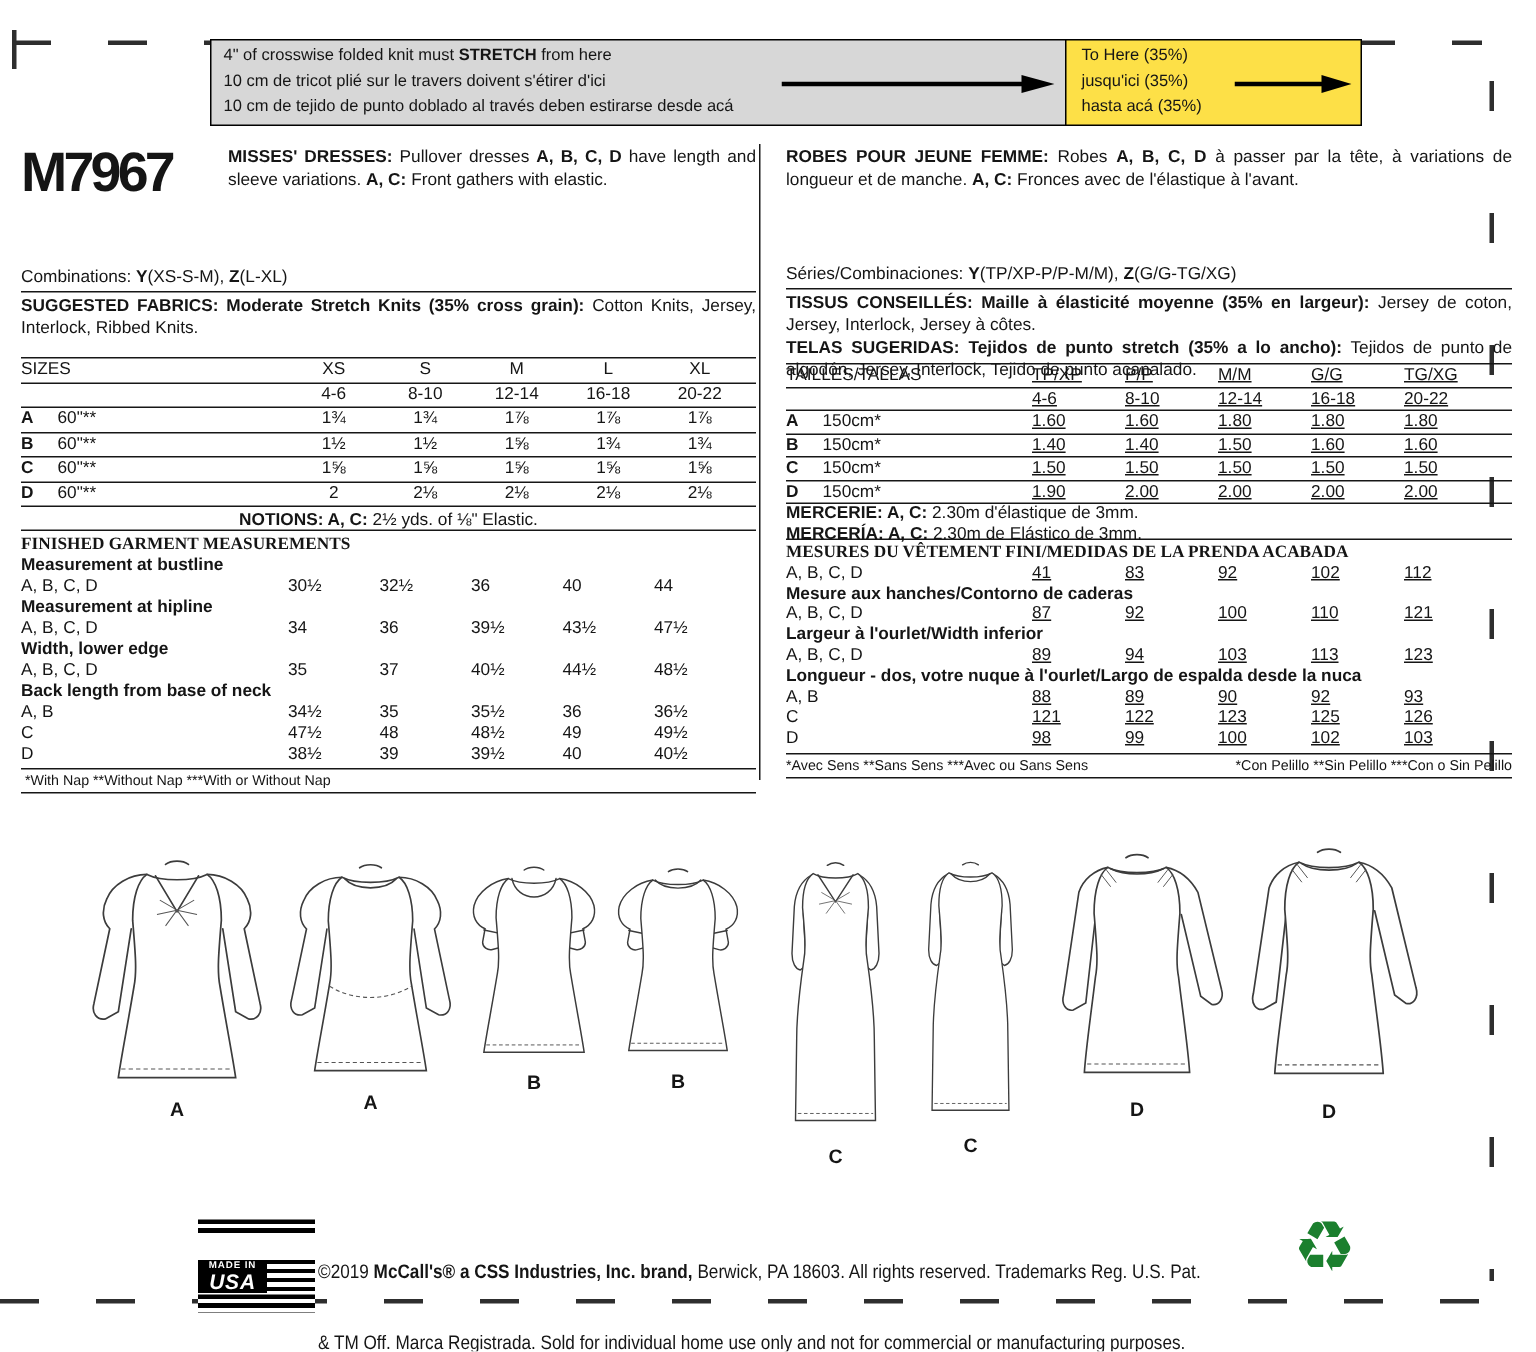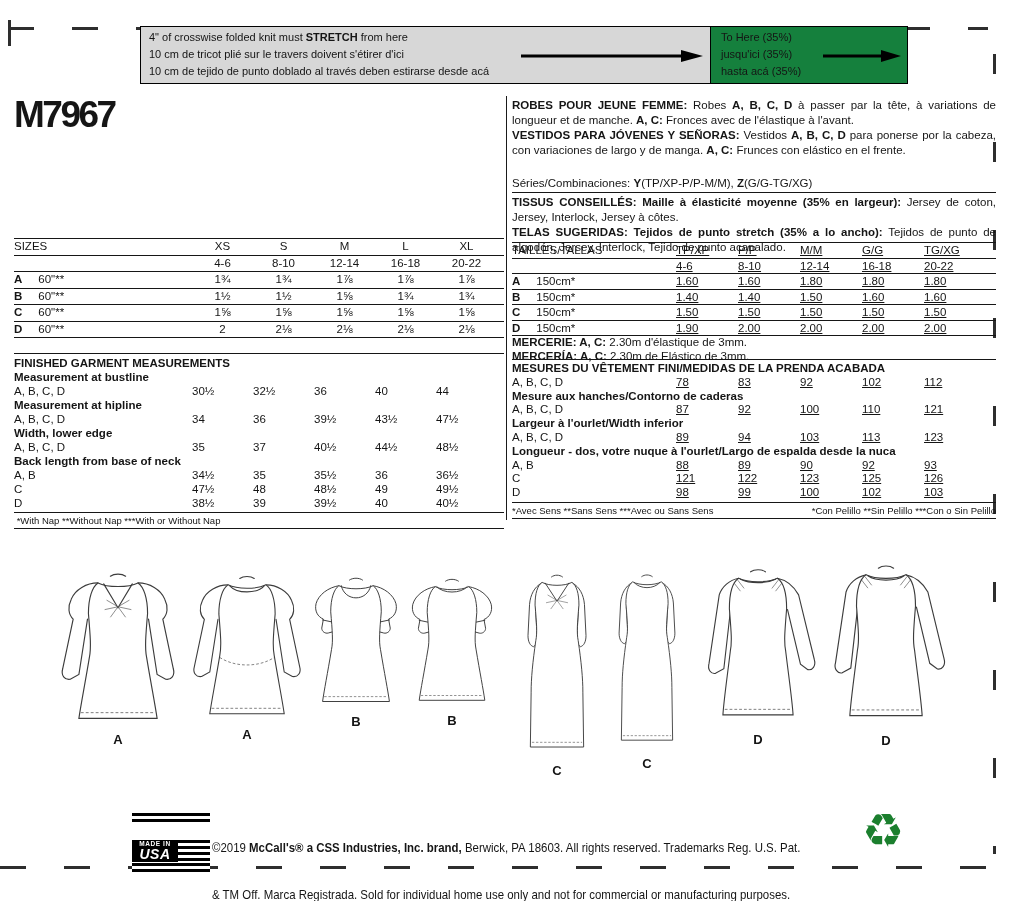--- a/index.html
+++ b/index.html
@@ -9,34 +9,34 @@
   
   .cut-h{position:absolute;height:2.5px;background:repeating-linear-gradient(90deg,#2e2e2e 0 26px,transparent 26px 64px);}
   .cut-top{left:8px;top:27px;width:980px;z-index:0;}
   .cut-bottom{left:0px;top:866px;width:1014px;}
   .cut-right{position:absolute;width:2.5px;left:993px;top:54px;height:800px;
              background:repeating-linear-gradient(180deg,#2e2e2e 0 20px,transparent 20px 88px);}
   .cut-left-tick{position:absolute;width:2.5px;height:26px;left:8px;top:20px;background:#2e2e2e;}
   
   .gauge{position:absolute;left:140px;top:26px;width:768px;height:58px;display:flex;z-index:2;}
   .gauge-left{flex:1;background:#d7d7d7;border:1.6px solid #000;padding:2px 8px 0 8px;position:relative;box-sizing:border-box;}
-  .gauge-right{width:198px;background:#15803d;border:1.6px solid #000;border-left-width:1.6px;margin-left:-1.6px;
+  .gauge-right{width:198px;background:#fde047;border:1.6px solid #000;border-left-width:1.6px;margin-left:-1.6px;
                padding:2px 8px 0 10px;position:relative;box-sizing:border-box;}
   .gl-line{font-size:11px;line-height:17px;white-space:nowrap;}
   .arrow{position:absolute;}
   .arrow-left{right:8px;top:23px;width:182px;height:12px;}
   .arrow-right{left:112px;top:23px;width:78px;height:12px;}
   
   .main-title{position:absolute;left:0;top:64px;width:1024px;text-align:center;
               font-size:17.5px;font-weight:bold;}
   
   .divider-v{position:absolute;left:506px;top:96px;width:1px;height:424px;background:#1a1a1a;}
   .block{position:absolute;font-size:11.5px;line-height:15px;}
   .lt{left:14px;width:490px;}
-  .rt{left:512px;width:484px;}
+  .rt{left:524px;width:484px;}
   .lt-head{top:98px;} .rt-head{top:98px;}
   .lt-mid{top:178px;}  .rt-mid{top:176px;}
   .lt-table{top:238px;text-align:center;} .rt-table{top:242px;}
   .lt-fgm{top:352px;}  .rt-fgm{top:358px;}
   .desc-row{display:flex;}
   .pattern-number{width:138px;font-size:37px;font-weight:bold;letter-spacing:-2.5px;line-height:34px;}
   .desc-text{flex:1;text-align:justify;}
   .just{text-align:justify;}
   .rule{border:none;border-top:1.2px solid #161616;margin:1px 0 2px 0;}
   .mt2{margin-top:2px;}
@@ -46,21 +46,21 @@
   .btop{border-top:1px solid #161616;}
   .tlabel{width:178px;display:inline-flex;align-items:baseline;}
   .rt .tlabel{width:164px;}
   .wd{margin-left:16px;}
   .cells{display:flex;flex:1;}
   .cells .cell{width:61px;}
   .rt .cells .cell{width:62px;text-decoration:underline;}
   .notions{line-height:16px;margin-top:1px;}
   .merc{line-height:13.5px;}
   
-  .fgm-title{font-weight:bold;line-height:14px;}
+  .fgm-title{font-weight:bold;line-height:14px;font-family:Liberation Serif, serif;}
   .lt-fgm .fgm-line{line-height:14px;}
   .rt-fgm .fgm-line{line-height:13.8px;}
   .ghead{font-weight:bold;}
   .nrow{display:flex;}
   .nrow .nlabel{width:178px;}
   .rt-fgm .nrow .nlabel{width:164px;}
   .footnote{font-size:9.5px;line-height:12px;white-space:pre-wrap;}
   .fn-row{display:flex;justify-content:space-between;font-size:9.5px;line-height:12px;text-align:right;}
   
   .fig{position:absolute;display:flex;flex-direction:column;align-items:center;}
@@ -114,23 +114,29 @@
     </div>
   </div>
 
   <div class="main-title">Very Easy/Très Facile/Muy Fácil</div>
 
   <div class="divider-v"></div>
 
   <div class="block lt lt-head">
     <div class="desc-row">
       <div class="pattern-number">M7967</div>
-    </div>
-  </div>
-
+      <div class="desc-text"><b>MISSES' DRESSES:</b><span> Pullover dresses </span><b>A, B, C, D</b><span> have length and sleeve variations. </span><b>A, C:</b><span> Front gathers with elastic.</span></div>
+    </div>
+  </div>
+
+  <div class="block lt lt-mid">
+    <div><span>Combinations: </span><b>Y</b><span>(XS-S-M), </span><b>Z</b><span>(L-XL)</span></div>
+    <hr class="rule">
+    <div class="just"><b>SUGGESTED FABRICS: Moderate Stretch Knits (35% cross grain):</b><span> Cotton Knits, Jersey, Interlock, Ribbed Knits.</span></div>
+  </div>
 
   <div class="block lt lt-table">
     <div class="trow btop">
       <span class="tlabel">SIZES</span>
       <span class="cells">
           <span class="cell">XS</span>
           <span class="cell">S</span>
           <span class="cell">M</span>
           <span class="cell">L</span>
           <span class="cell">XL</span>
@@ -191,20 +197,21 @@
           <span class="wd">60"**</span>
         </span>
       <span class="cells">
           <span class="cell">2</span>
           <span class="cell">2⅛</span>
           <span class="cell">2⅛</span>
           <span class="cell">2⅛</span>
           <span class="cell">2⅛</span>
         </span>
     </div>
+    <div class="notions"><b>NOTIONS: A, C:</b><span> 2½ yds. of ⅛" Elastic.</span></div>
   </div>
 
   <div class="block lt lt-fgm">
     <hr class="rule">
     <div class="fgm-title fgm-line">FINISHED GARMENT MEASUREMENTS</div>
     <div class="ghead fgm-line">Measurement at bustline</div>
     <div class="nrow fgm-line">
         <span class="nlabel">A, B, C, D</span>
         <span class="cells">
           <span class="cell">30½</span>
@@ -267,21 +274,20 @@
           <span class="cell">40½</span>
         </span>
       </div>
     <hr class="rule mt2">
     <div class="footnote"> *With Nap **Without Nap ***With or Without Nap</div>
     <hr class="rule">
   </div>
 
   <div class="block rt rt-head just">
     <div class="just"><b>ROBES POUR JEUNE FEMME:</b><span> Robes </span><b>A, B, C, D</b><span> à passer par la tête, à variations de longueur et de manche. </span><b>A, C:</b><span> Fronces avec de l'élastique à l'avant.</span></div>
-    <div class="just"><b>VESTIDOS PARA JÓVENES Y SEÑORAS:</b><span> Vestidos </span><b>A, B, C, D</b><span> para ponerse por la cabeza, con variaciones de largo y de manga. </span><b>A, C:</b><span> Frunces con elástico en el frente.</span></div>
   </div>
 
   <div class="block rt rt-mid">
     <div><span>Séries/Combinaciones: </span><b>Y</b><span>(TP/XP-P/P-M/M), </span><b>Z</b><span>(G/G-TG/XG)</span></div>
     <hr class="rule">
     <div class="just"><b>TISSUS CONSEILLÉS: Maille à élasticité moyenne (35% en largeur):</b><span> Jersey de coton, Jersey, Interlock, Jersey à côtes.</span></div>
     <div class="just"><b>TELAS SUGERIDAS: Tejidos de punto stretch (35% a lo ancho):</b><span> Tejidos de punto de algodón, Jersey, Interlock, Tejido de punto acanalado.</span></div>
   </div>
 
   <div class="block rt rt-table">
@@ -360,21 +366,21 @@
     <div class="merc"><b>MERCERIE: A, C:</b><span> 2.30m d'élastique de 3mm.</span></div>
     <div class="merc"><b>MERCERÍA: A, C:</b><span> 2.30m de Elástico de 3mm.</span></div>
   </div>
 
   <div class="block rt rt-fgm">
     <hr class="rule">
     <div class="fgm-title fgm-line">MESURES DU VÊTEMENT FINI/MEDIDAS DE LA PRENDA ACABADA</div>
     <div class="nrow fgm-line">
         <span class="nlabel">A, B, C, D</span>
         <span class="cells">
-          <span class="cell">78</span>
+          <span class="cell">41</span>
           <span class="cell">83</span>
           <span class="cell">92</span>
           <span class="cell">102</span>
           <span class="cell">112</span>
         </span>
       </div>
     <div class="ghead fgm-line">Mesure aux hanches/Contorno de caderas</div>
     <div class="nrow fgm-line">
         <span class="nlabel">A, B, C, D</span>
         <span class="cells">

